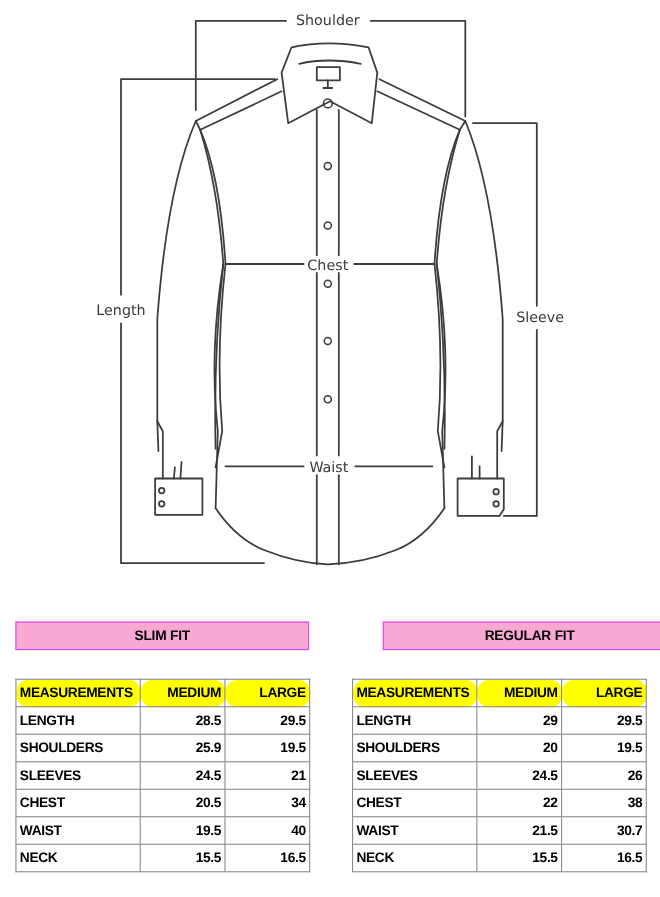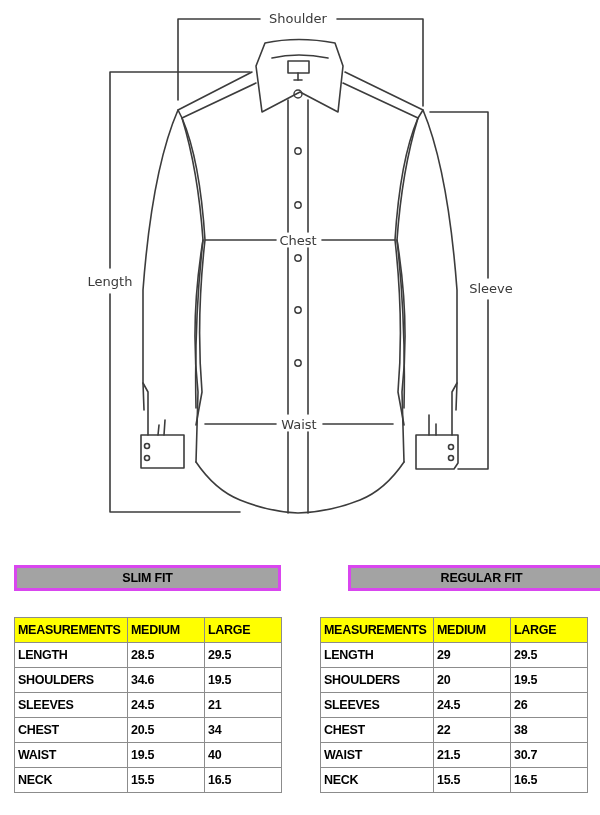--- a/index.html
+++ b/index.html
@@ -1,31 +1,31 @@
 <!DOCTYPE html>
 <html><head>
 <meta charset="utf-8">
 <style>
   html, body { margin: 0; padding: 0; background: #ffffff; }
   body { width: 600px; height: 815px; position: relative; overflow: hidden;
          font-family: "Liberation Sans", sans-serif; color: #000; }
   #diagram { position: absolute; left: 0; top: 0; width: 600px; height: 540px; }
   .dlabel { font-family: "DejaVu Sans", sans-serif; font-size: 13px; fill: #3a3a3a; }
-  .title-bar { position: absolute; height: 26px; background: #a3a3a3;
-               border: 3px solid #d946ef; box-sizing: border-box;
+  .title-bar { position: absolute; height: 26px; background: #f9a8d4;
+               border: 1px solid #d946ef; box-sizing: border-box;
                display: flex; align-items: center; justify-content: center;
                font-weight: bold; font-size: 12.5px; letter-spacing: -0.2px; }
   table.size-table { position: absolute; border-collapse: collapse; table-layout: fixed; }
   table.size-table td, table.size-table th {
       border: 1px solid #8c8c8c; height: 25px; padding: 0 3px; box-sizing: border-box;
       font-size: 12.5px; font-weight: bold; letter-spacing: -0.3px; }
-  table.size-table th { background: #ffff00; }
+  table.size-table th { background: #ffff00; border-radius: 11px; }
   table.size-table th.c0 { text-align: left; }
   table.size-table td.c0 { text-align: left; }
-  table.size-table td.num, table.size-table th.num { text-align: left; }
+  table.size-table td.num, table.size-table th.num { text-align: right; }
 </style>
 </head>
 <body>
 
 <svg id="diagram" viewBox="0 0 600 540" xmlns="http://www.w3.org/2000/svg">
   <g fill="none" stroke="#3c3c3c" stroke-width="1.6" stroke-linejoin="round" stroke-linecap="round">
 
     <g>
       <polyline points="178,100 178,19 260,19"></polyline>
       <polyline points="337,19 423,19 423,106"></polyline>
@@ -132,21 +132,21 @@
     </tr>
   </thead>
   <tbody>
     <tr>
       <td class="c0">LENGTH</td>
       <td class="num">28.5</td>
       <td class="num">29.5</td>
     </tr>
     <tr>
       <td class="c0">SHOULDERS</td>
-      <td class="num">34.6</td>
+      <td class="num">25.9</td>
       <td class="num">19.5</td>
     </tr>
     <tr>
       <td class="c0">SLEEVES</td>
       <td class="num">24.5</td>
       <td class="num">21</td>
     </tr>
     <tr>
       <td class="c0">CHEST</td>
       <td class="num">20.5</td>

